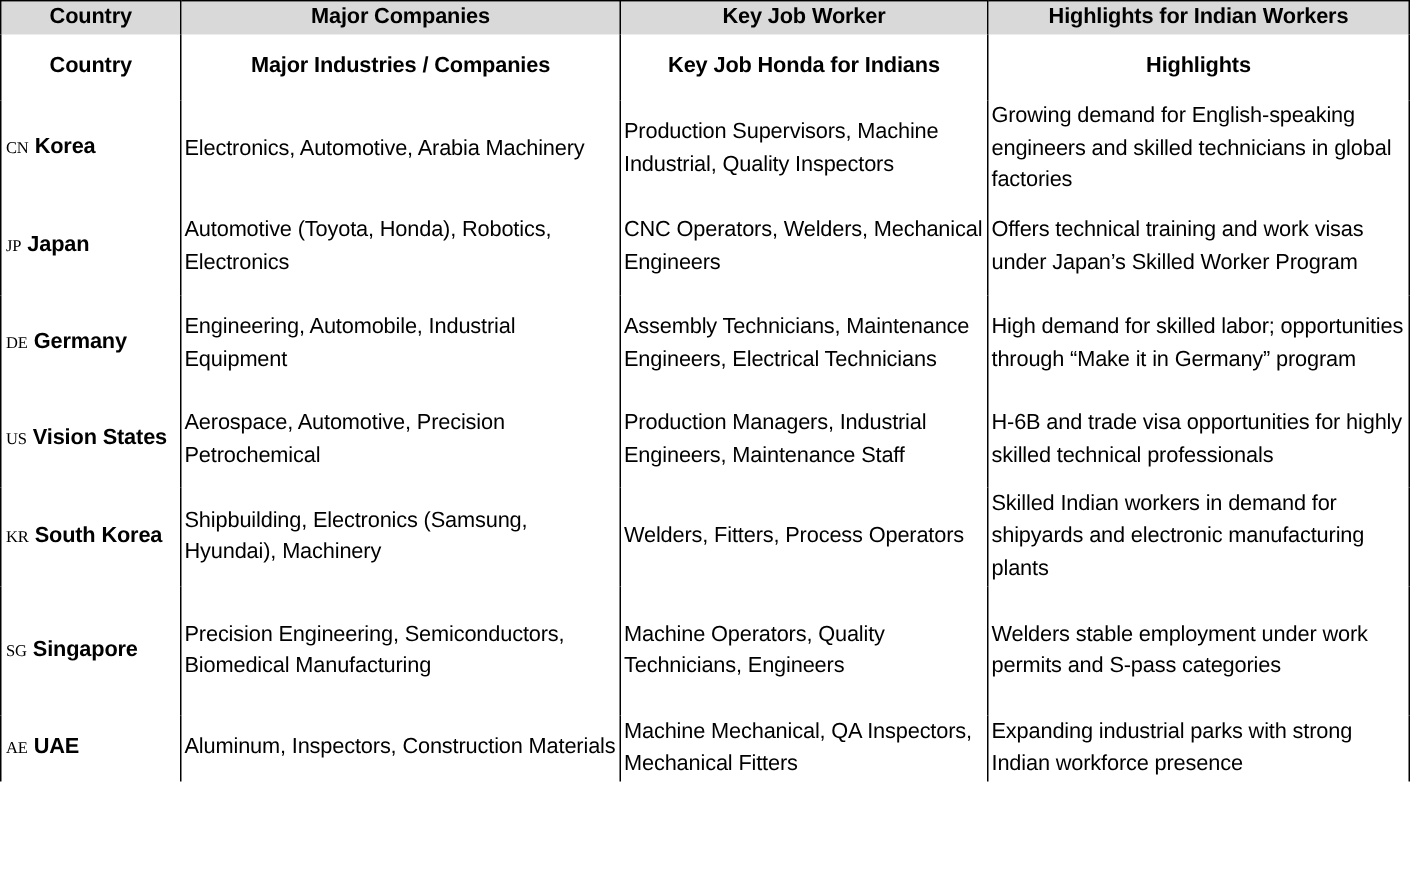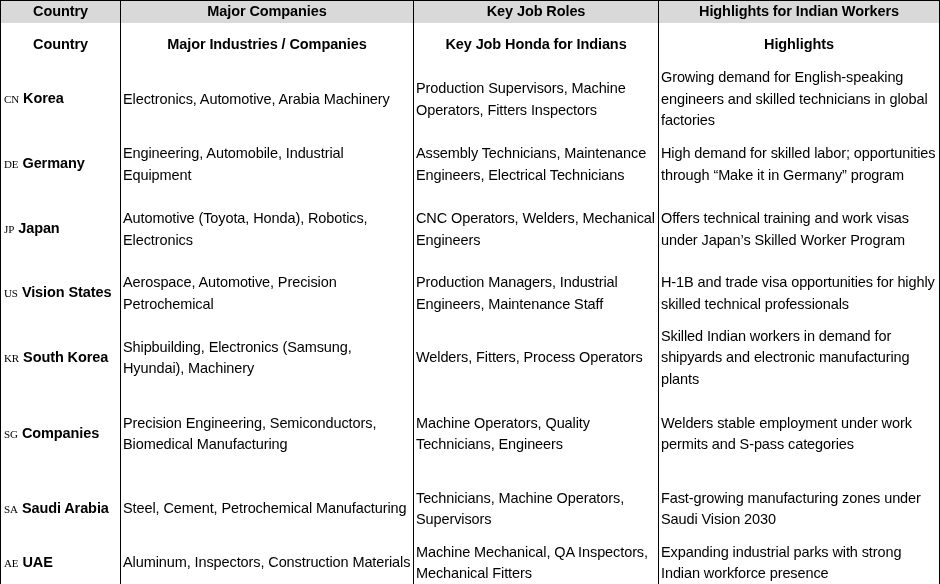--- a/index.html
+++ b/index.html
@@ -25,71 +25,65 @@
   <colgroup>
         <col class="c1">
         <col class="c2">
         <col class="c3">
         <col class="c4">
       </colgroup>
   <tbody>
         <tr class="top">
     <th>Country</th>
     <th>Major Companies</th>
-    <th>Key Job Roles</th>
+    <th>Key Job Worker</th>
     <th>Highlights for Indian Workers</th>
   </tr>
   <tr class="sub">
     <th>Country</th>
     <th>Major Industries / Companies</th>
     <th>Key Job Honda for Indians</th>
     <th>Highlights</th>
   </tr>
 
   <tr style="height:65px">
     <td class="country"><span class="code">CN</span><span class="cname">Korea</span></td>
     <td>Electronics, Automotive, Arabia Machinery</td>
-    <td>Production Supervisors, Machine Operators, Fitters Inspectors</td>
+    <td>Production Supervisors, Machine Industrial, Quality Inspectors</td>
     <td>Growing demand for English-speaking engineers and skilled technicians in global factories</td>
+  </tr>
+  <tr style="height:65px">
+    <td class="country"><span class="code">JP</span><span class="cname">Japan</span></td>
+    <td>Automotive (Toyota, Honda), Robotics, Electronics</td>
+    <td>CNC Operators, Welders, Mechanical Engineers</td>
+    <td>Offers technical training and work visas under Japan’s Skilled Worker Program</td>
   </tr>
   <tr style="height:65px">
     <td class="country"><span class="code">DE</span><span class="cname">Germany</span></td>
     <td>Engineering, Automobile, Industrial Equipment</td>
     <td>Assembly Technicians, Maintenance Engineers, Electrical Technicians</td>
     <td>High demand for skilled labor; opportunities through “Make it in Germany” program</td>
   </tr>
-  <tr style="height:65px">
-    <td class="country"><span class="code">JP</span><span class="cname">Japan</span></td>
-    <td>Automotive (Toyota, Honda), Robotics, Electronics</td>
-    <td>CNC Operators, Welders, Mechanical Engineers</td>
-    <td>Offers technical training and work visas under Japan’s Skilled Worker Program</td>
-  </tr>
   <tr style="height:63px">
     <td class="country"><span class="code">US</span><span class="cname">Vision States</span></td>
     <td>Aerospace, Automotive, Precision Petrochemical</td>
     <td>Production Managers, Industrial Engineers, Maintenance Staff</td>
-    <td>H-1B and trade visa opportunities for highly skilled technical professionals</td>
+    <td>H-6B and trade visa opportunities for highly skilled technical professionals</td>
   </tr>
   <tr style="height:66px">
     <td class="country"><span class="code">KR</span><span class="cname">South Korea</span></td>
     <td>Shipbuilding, Electronics (Samsung, Hyundai), Machinery</td>
     <td>Welders, Fitters, Process Operators</td>
     <td>Skilled Indian workers in demand for shipyards and electronic manufacturing plants</td>
   </tr>
   <tr style="height:86px">
-    <td class="country"><span class="code">SG</span><span class="cname">Companies</span></td>
+    <td class="country"><span class="code">SG</span><span class="cname">Singapore</span></td>
     <td>Precision Engineering, Semiconductors, Biomedical Manufacturing</td>
     <td>Machine Operators, Quality Technicians, Engineers</td>
     <td>Welders stable employment under work permits and S-pass categories</td>
-  </tr>
-  <tr style="height:64px">
-    <td class="country"><span class="code">SA</span><span class="cname">Saudi Arabia</span></td>
-    <td>Steel, Cement, Petrochemical Manufacturing</td>
-    <td>Technicians, Machine Operators, Supervisors</td>
-    <td>Fast-growing manufacturing zones under Saudi Vision 2030</td>
   </tr>
   <tr style="height:44px">
     <td class="country"><span class="code">AE</span><span class="cname">UAE</span></td>
     <td>Aluminum, Inspectors, Construction Materials</td>
     <td>Machine Mechanical, QA Inspectors, Mechanical Fitters</td>
     <td>Expanding industrial parks with strong Indian workforce presence</td>
   </tr>
 </tbody>
     </table>
 </div>

